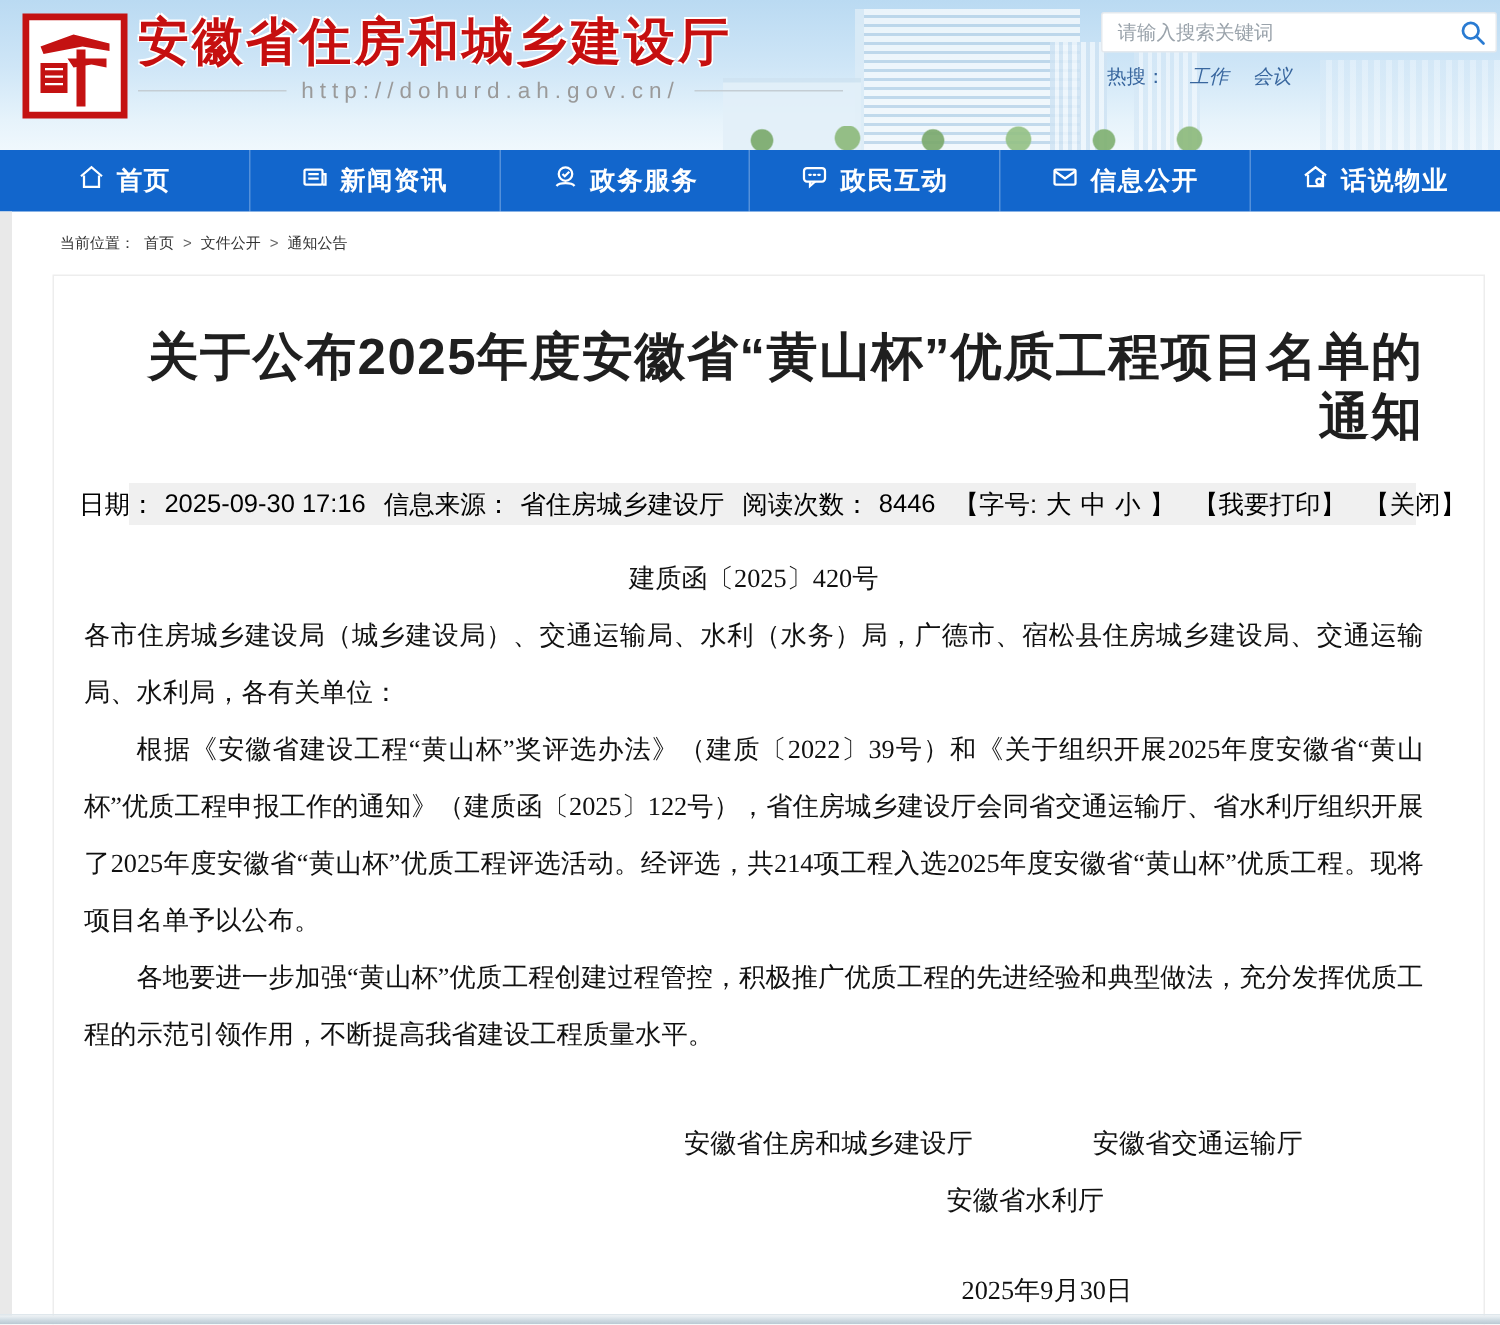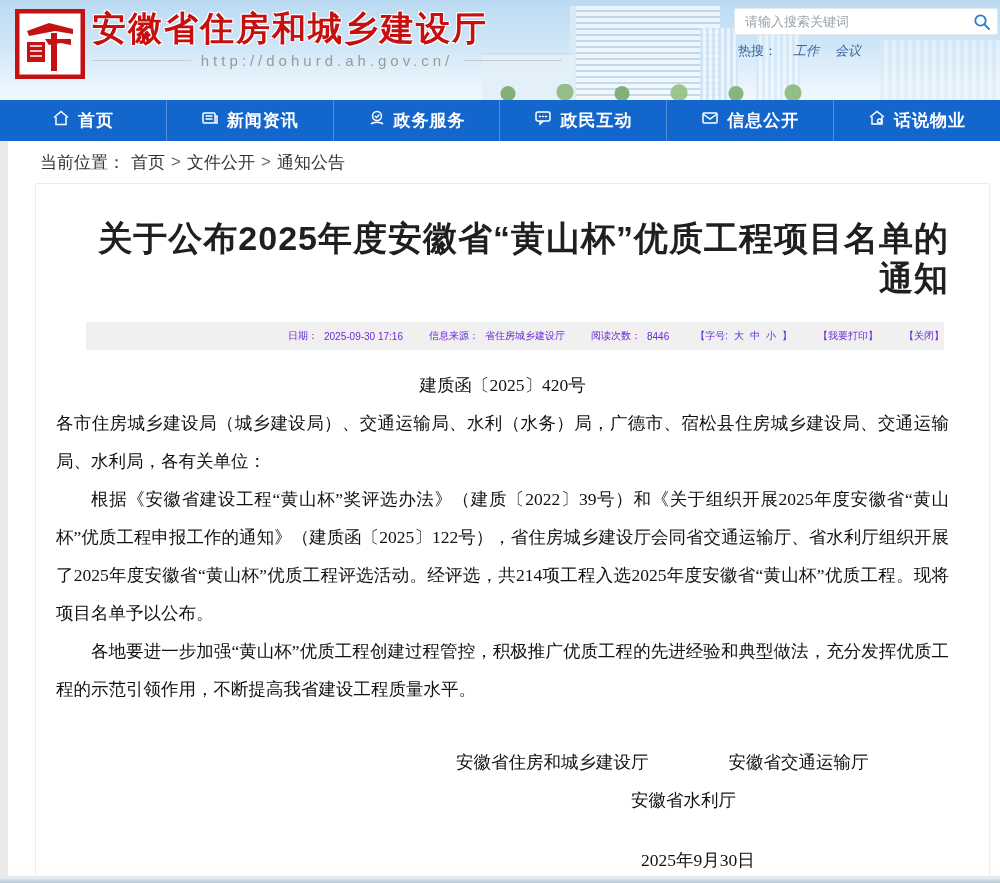--- a/index.html
+++ b/index.html
@@ -49,37 +49,37 @@
   
   .navbar { position:absolute; left:0; top:100px; width:1000px; height:41px; background:#1266cc;
     display:flex; }
   .nav-item { flex:1; display:flex; align-items:center; justify-content:center; gap:8px;
     color:#fff; font-size:17px; font-weight:700; cursor:pointer; letter-spacing:1px; }
   .nav-item:not(:last-child) { border-right:1px solid rgba(255,255,255,.28); }
   .nav-item svg { flex:0 0 auto; }
 
   
   .breadcrumb { position:absolute; left:0; top:148px; width:1000px; height:28px; display:flex;
-    align-items:center; padding-left:40px; font-size:17px; color:#333; gap:6px; }
+    align-items:center; padding-left:40px; font-size:10px; color:#333; gap:6px; }
   .breadcrumb a { color:#333; text-decoration:none; cursor:pointer; }
   .crumb-sep { color:#666; }
 
   
   .left-strip { position:absolute; left:0; top:141px; bottom:0; width:8px; background:#e9e9e9; }
   .hscrollbar { position:absolute; left:0; bottom:0; width:1000px; height:7px;
     background:linear-gradient(180deg,#eef3f6 0%,#cdd9e1 55%,#b7c7d1 100%);
     border-top:1px solid #dfe7ec; z-index:5; }
 
   
   .panel { position:absolute; left:35px; right:10px; top:183px; height:760px;
     background:#fff; border:1px solid #ededed; }
   .article-title { padding:34px 40px 0 40px; text-align:right; font-size:34px; line-height:40px;
     font-weight:700; color:#1f1f1f; letter-spacing:1px; }
   .meta-bar { margin:24px 45px 0 50px; height:28px; background:#f0f0f0; display:flex;
-    align-items:center; justify-content:flex-end; gap:6px; font-size:10px; color:#6d28d9; white-space:nowrap; }
+    align-items:center; justify-content:center; gap:6px; font-size:17px; color:#000000; white-space:nowrap; }
   .meta-bar .gap { width:14px; }
   .meta-bar .clickable { cursor:pointer; }
 
   .doc { margin:16px 40px 0 20px; font-family:"Liberation Serif", serif; font-size:17.5px;
     line-height:38px; color:#111; text-align:justify; }
   .doc p { margin:0; }
   .doc .indent { text-indent:2em; }
   .doc .doc-number { text-align:center; text-indent:0; }
   .sign-row { display:flex; gap:80px; margin-left:400px; margin-top:35px; white-space:nowrap; }
   .sign-row2 { margin-left:575px; white-space:nowrap; }

